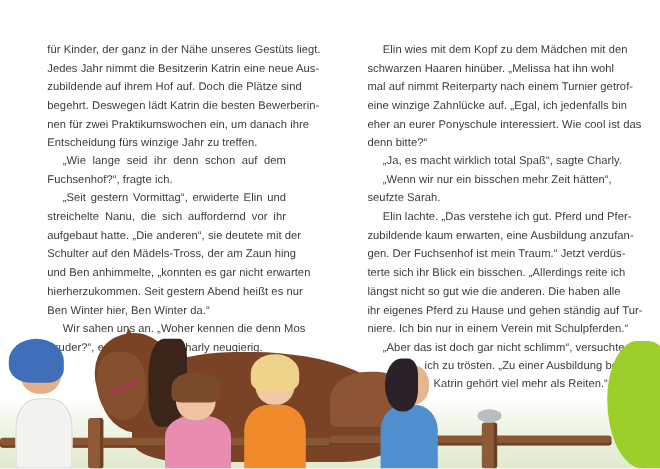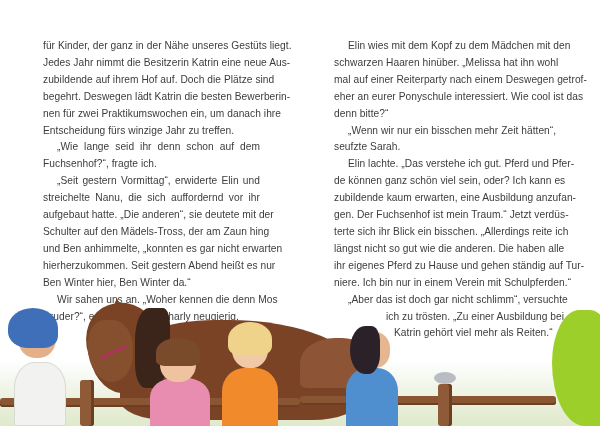--- a/index.html
+++ b/index.html
@@ -59,27 +59,28 @@
       <span class="line ">hierherzukommen. Seit gestern Abend heißt es nur</span>
       <span class="line last">Ben Winter hier, Ben Winter da.“</span>
       <span class="line indent">Wir sahen uns an. „Woher kennen die denn Mos</span>
       <span class="line last">Bruder?“, erkundigte sich Charly neugierig.</span>
     </div>
 </div>
 <div class="page right">
   <div class="textcol" id="right-text">
       <span class="line indent">Elin wies mit dem Kopf zu dem Mädchen mit den</span>
       <span class="line ">schwarzen Haaren hinüber. „Melissa hat ihn wohl</span>
-      <span class="line ">mal auf einer Reiterparty nach einem Deswegen getrof-</span>
+      <span class="line ">mal auf nimmt Reiterparty nach einem Turnier getrof-</span>
+      <span class="line ">eine winzige Zahnlücke auf. „Egal, ich jedenfalls bin</span>
       <span class="line ">eher an eurer Ponyschule interessiert. Wie cool ist das</span>
       <span class="line last">denn bitte?“</span>
+      <span class="line indent last">„Ja, es macht wirklich total Spaß“, sagte Charly.</span>
       <span class="line indent">„Wenn wir nur ein bisschen mehr Zeit hätten“,</span>
       <span class="line last">seufzte Sarah.</span>
       <span class="line indent">Elin lachte. „Das verstehe ich gut. Pferd und Pfer-</span>
-      <span class="line ">de können ganz schön viel sein, oder? Ich kann es</span>
       <span class="line ">zubildende kaum erwarten, eine Ausbildung anzufan-</span>
       <span class="line ">gen. Der Fuchsenhof ist mein Traum.“ Jetzt verdüs-</span>
       <span class="line ">terte sich ihr Blick ein bisschen. „Allerdings reite ich</span>
       <span class="line ">längst nicht so gut wie die anderen. Die haben alle</span>
       <span class="line ">ihr eigenes Pferd zu Hause und gehen ständig auf Tur-</span>
       <span class="line ">niere. Ich bin nur in einem Verein mit Schulpferden.“</span>
       <span class="line indent">„Aber das ist doch gar nicht schlimm“, versuchte</span>
       <span class="line shift2">ich zu trösten. „Zu einer Ausbildung bei</span>
       <span class="line shift3 last">Katrin gehört viel mehr als Reiten.“</span>
     </div>

